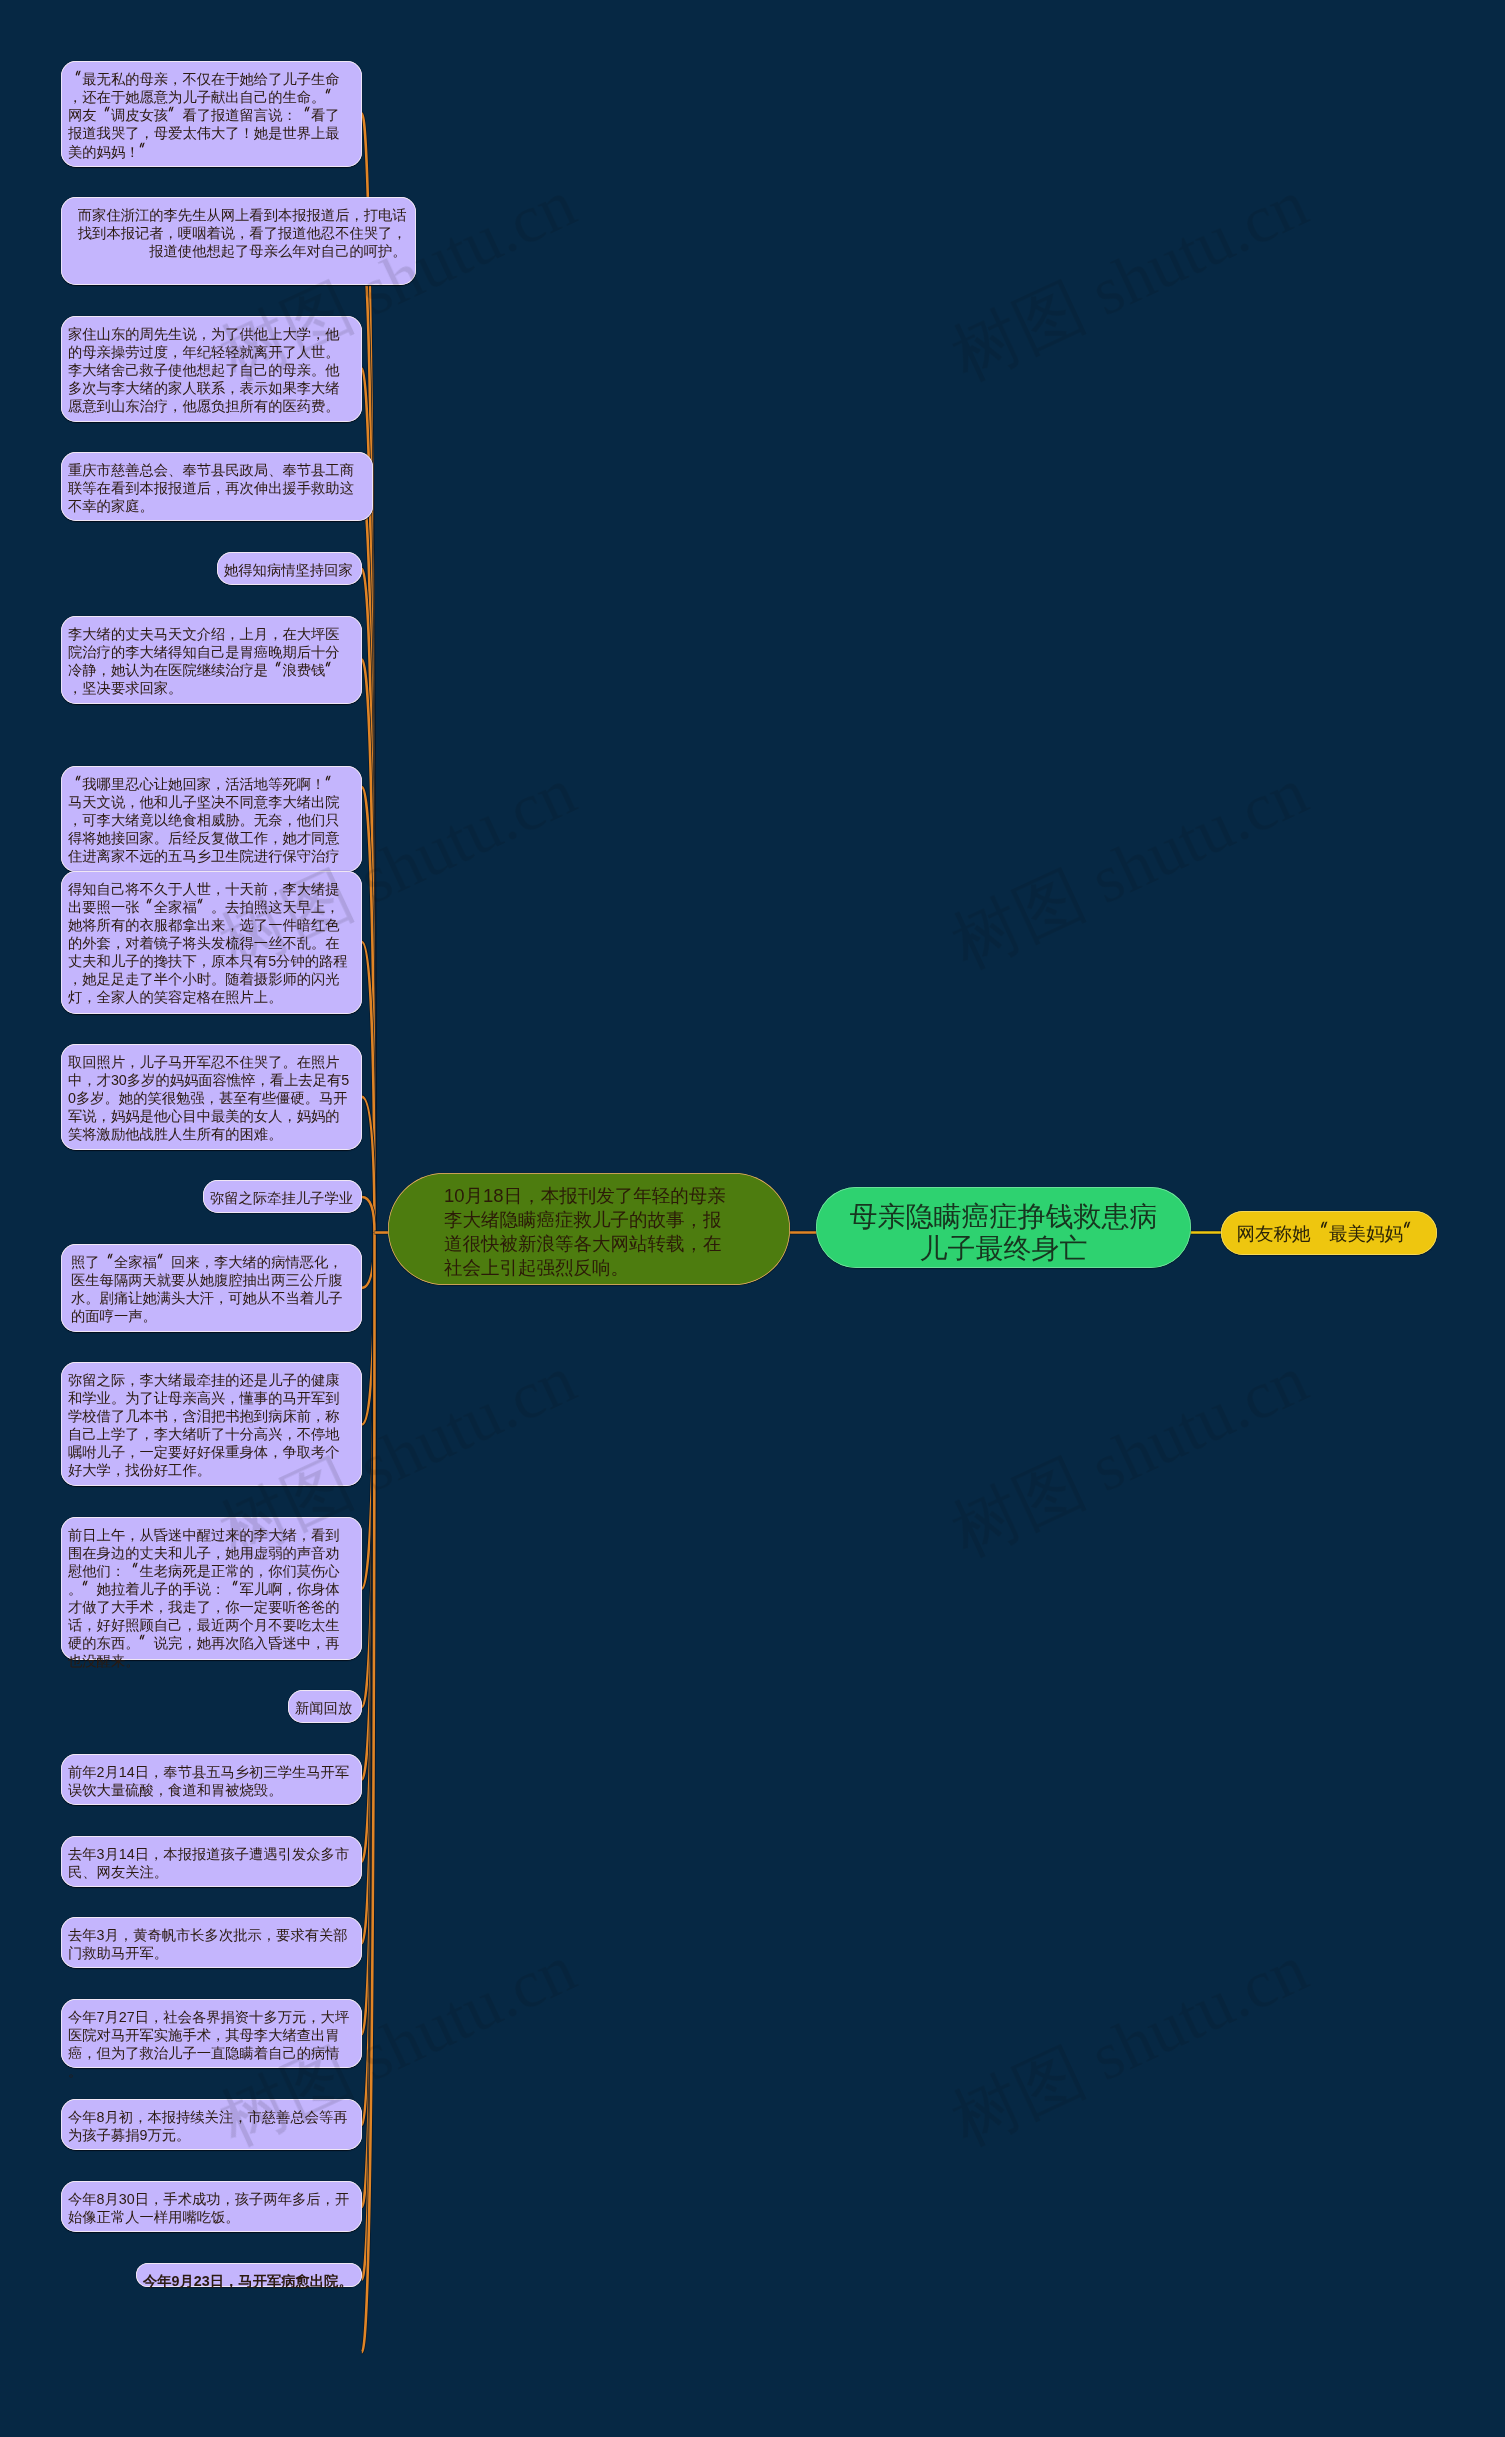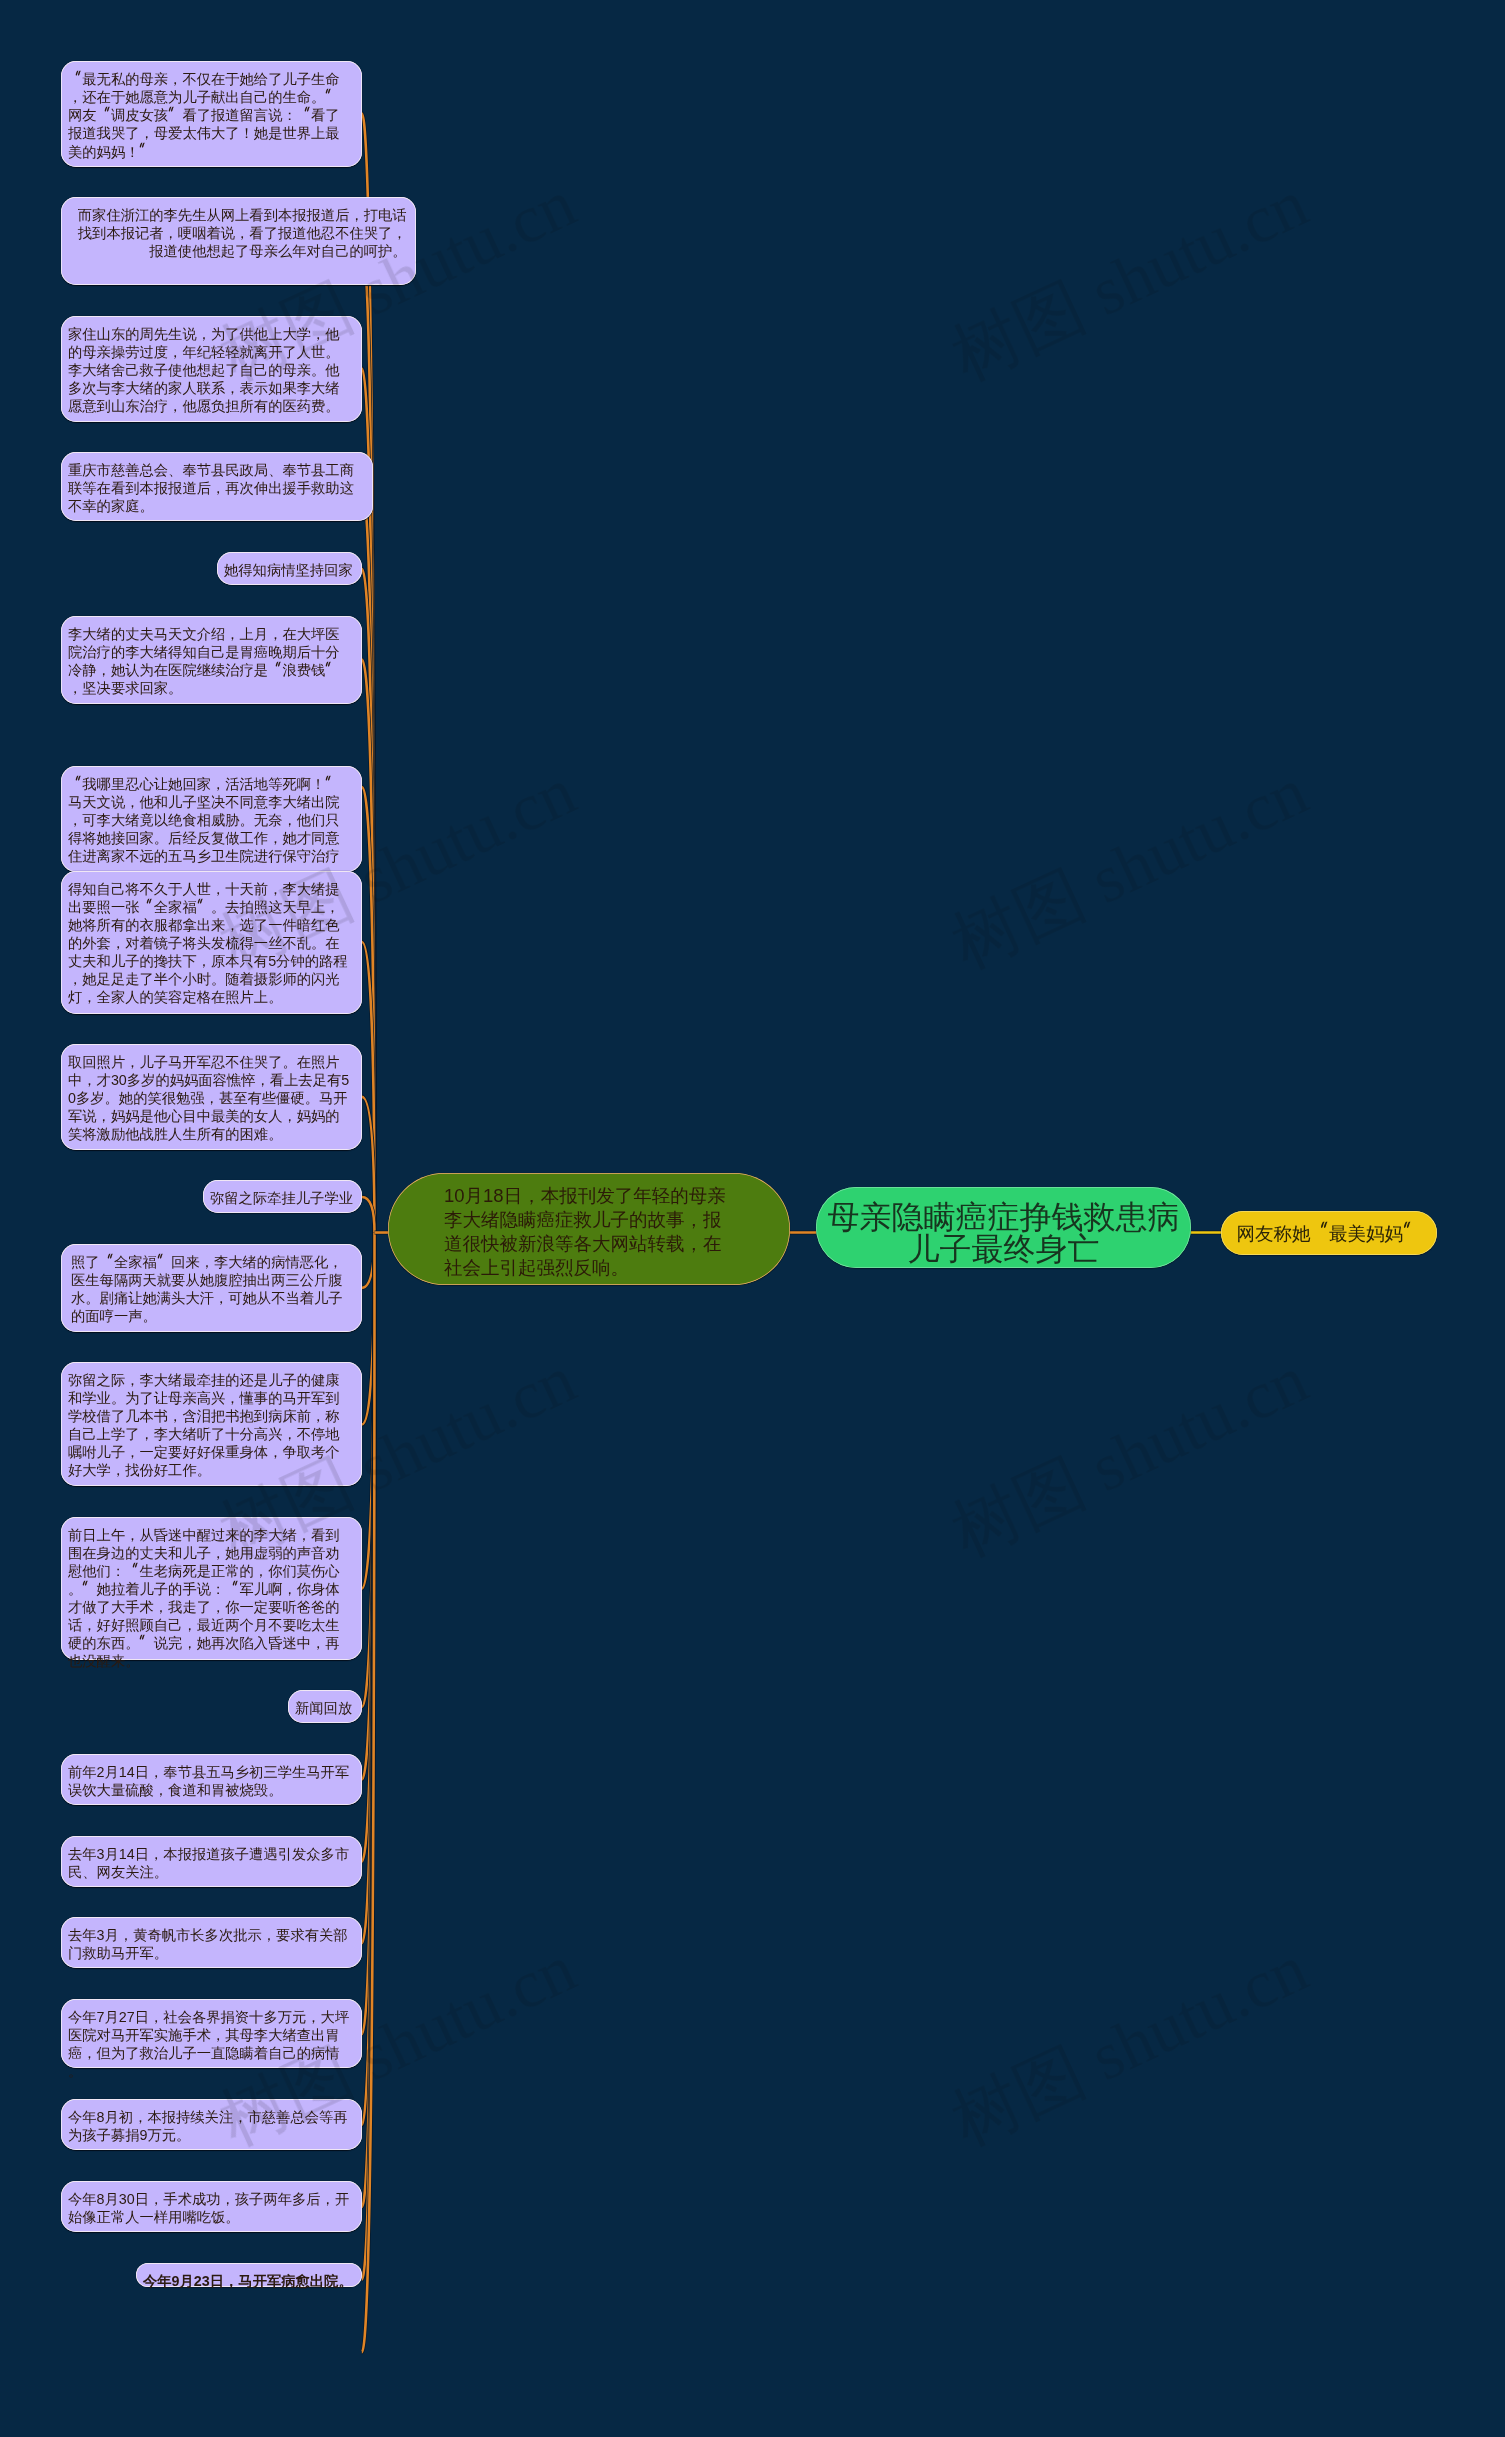--- a/index.html
+++ b/index.html
@@ -22,21 +22,21 @@
   .fwq svg,.fwqc svg{position:absolute;left:0;top:-0.14em;overflow:visible;}
   .leaf .fwq,.leaf .fwqc{width:14.3px;}
   .leaf .fwq svg,.leaf .fwqc svg{width:14.3px;height:14.3px;}
   #watermark{position:absolute;left:0;top:0;width:1506px;height:2438px;overflow:hidden;
     pointer-events:none;z-index:5;}
   #watermark span{position:absolute;white-space:nowrap;
     font-family:"Liberation Serif",serif;font-size:68px;color:rgba(0,0,0,.115);
     transform-origin:0 100%;transform:rotate(-25deg);}
   .mnode{position:absolute;box-sizing:border-box;border-radius:588px;}
   #rootnode{background:#2ED270;color:#17351F;
-     font-size:32px;line-height:32px;text-align:center;
+     font-size:28px;line-height:32px;text-align:center;
      display:flex;align-items:flex-start;justify-content:center;flex-direction:column;
      padding-top:11.2px;
      box-shadow:inset 0 0 0 0.7px #7CE5A6, 0 0.6px 0.9px rgba(3,12,24,.95);}
   #rootnode span{display:block;width:100%;}
   #topicnode{background:#4d7c0f;color:#2B1A08;
      font-size:18.5px;line-height:24px;text-align:left;
      line-break:anywhere;word-break:break-all;
      box-shadow:inset 0 0 0 0.7px #F2AC6D, 0 0.6px 0.9px rgba(3,12,24,.95);}
   #subnode{background:#EEC60F;color:#2B2408;
      font-size:18.5px;line-height:23.4px;text-align:center;white-space:nowrap;

